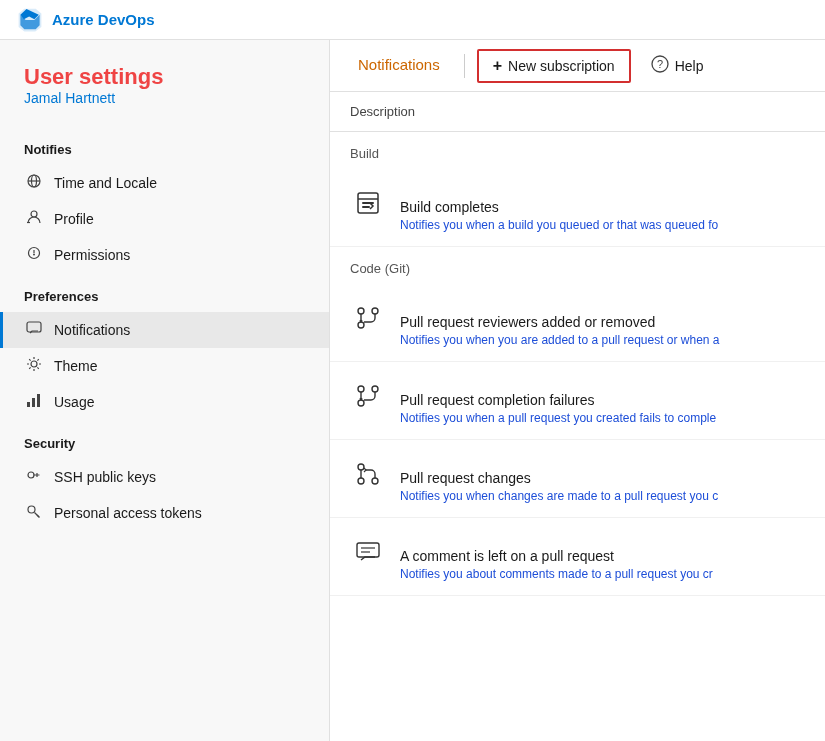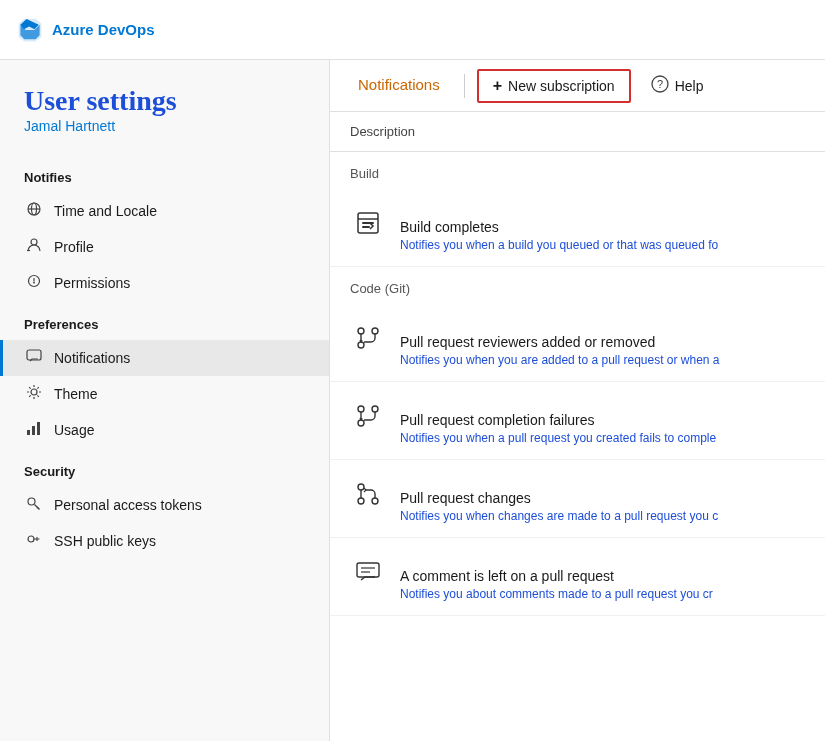--- a/index.html
+++ b/index.html
@@ -1,20 +1,20 @@
 <!DOCTYPE html>
 <html><head>
   <meta charset="utf-8">
   <style>
     * { margin: 0; padding: 0; box-sizing: border-box; }
     body { font-family: 'Segoe UI', sans-serif; background: #fff; width: 825px; height: 741px; overflow: hidden; display: flex; flex-direction: column; }
 
     
     .topbar {
-      height: 60px;
+      height: 40px;
       background: #fff;
       border-bottom: 1px solid #e0e0e0;
       display: flex;
       align-items: center;
       padding: 0 16px;
       flex-shrink: 0;
     }
     .topbar-logo {
       display: flex;
       align-items: center;
@@ -41,25 +41,24 @@
       background: #f8f8f8;
       border-right: 1px solid #e0e0e0;
       padding: 24px 0;
       flex-shrink: 0;
       overflow-y: auto;
     }
     .sidebar-header {
       padding: 0 24px 20px 24px;
     }
     .sidebar-title {
-      font-size: 28px;
+      font-size: 22px;
       font-weight: 700;
-      color: #1d4ed8;
+      color: #ef4444;
       line-height: 1.2;
-      font-family: Liberation Serif, serif;
     }
     .sidebar-subtitle {
       font-size: 14px;
       color: #0078d4;
       margin-top: 0;
     }
     .sidebar-section-label {
       font-size: 13px;
       font-weight: 700;
       color: #1a1a1a;
@@ -289,35 +288,35 @@
             <rect x="11" y="2" width="3" height="13" fill="#444"></rect>
           </svg>
       </span>
       <span>Usage</span>
     </div>
 
     <div class="sidebar-section-label">Security</div>
     <div class="sidebar-item">
       <span class="sidebar-item-icon">
         <svg width="16" height="16" viewBox="0 0 16 16" fill="none">
+            <circle cx="5" cy="8" r="3" stroke="#444" stroke-width="1.2"></circle>
+            <path d="M7.5 8h6M11 6v4" stroke="#444" stroke-width="1.2"></path>
+          </svg>
+      </span>
+      <span>SSH public keys</span>
+    </div>
+    <div class="sidebar-item">
+      <span class="sidebar-item-icon">
+        <svg width="16" height="16" viewBox="0 0 16 16" fill="none">
             <circle cx="5.5" cy="6.5" r="3.5" stroke="#444" stroke-width="1.2"></circle>
             <path d="M8.5 9.5l5 5" stroke="#444" stroke-width="1.2"></path>
             <path d="M11 12l2 2" stroke="#444" stroke-width="1.2"></path>
           </svg>
       </span>
       <span>Personal access tokens</span>
-    </div>
-    <div class="sidebar-item">
-      <span class="sidebar-item-icon">
-        <svg width="16" height="16" viewBox="0 0 16 16" fill="none">
-            <circle cx="5" cy="8" r="3" stroke="#444" stroke-width="1.2"></circle>
-            <path d="M7.5 8h6M11 6v4" stroke="#444" stroke-width="1.2"></path>
-          </svg>
-      </span>
-      <span>SSH public keys</span>
     </div>
   </div>
 
   <div class="content-area">
 
     <div class="content-header">
       <div class="tab-item">Notifications</div>
       <div class="tab-divider"></div>
       <button class="new-subscription-btn">
         <span style="font-size:16px; font-weight:600;">+</span>

